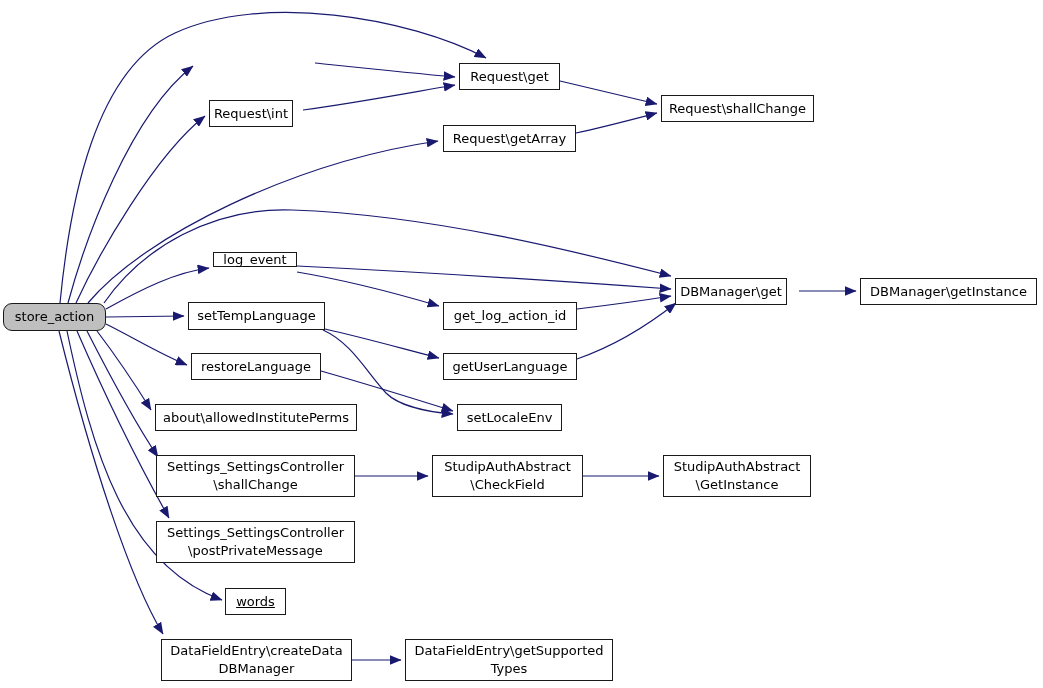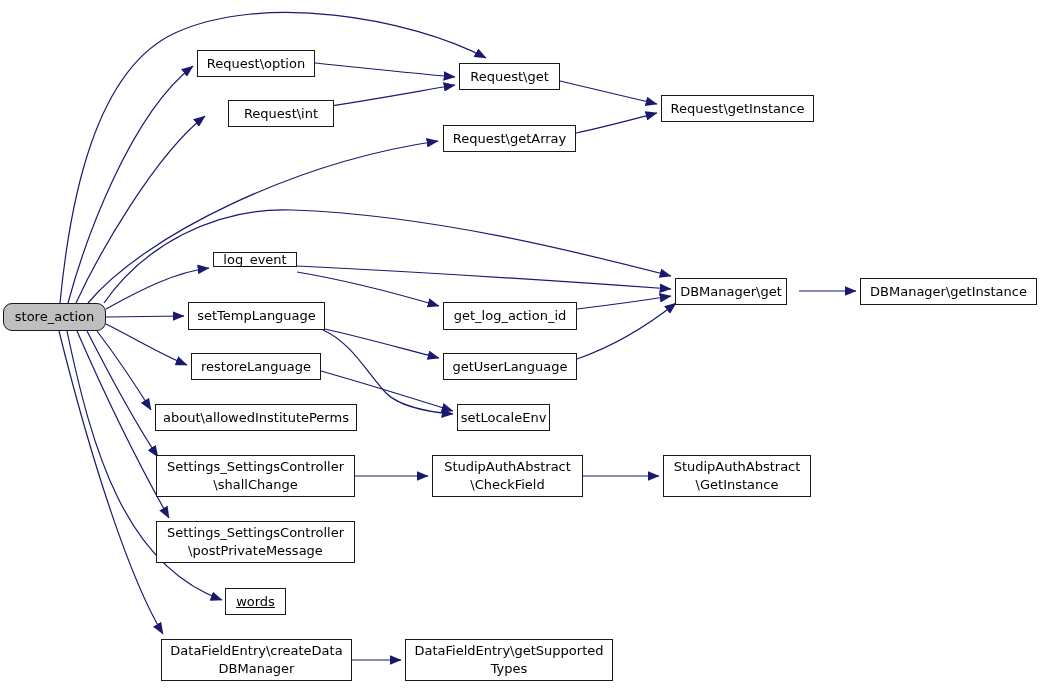--- a/index.html
+++ b/index.html
@@ -75,32 +75,31 @@
     <path class="edge" marker-end="url(#arrow)" d="M 323,330 C 352,343 367,373 386,393 C 399,406 428,412 453,414"></path>
     <path class="edge" marker-end="url(#arrow)" d="M 321,371 C 370,385 415,399 453,411"></path>
     <path class="edge" marker-end="url(#arrow)" d="M 577,359 C 620,344 652,322 676,303"></path>
     <path class="edge" marker-end="url(#arrow)" d="M 799,291 L 856,291"></path>
     <path class="edge" marker-end="url(#arrow)" d="M 355,476 L 428,476"></path>
     <path class="edge" marker-end="url(#arrow)" d="M 583,476 L 659,476"></path>
     <path class="edge" marker-end="url(#arrow)" d="M 352,660 L 401,660"></path>
   </svg>
 
   <div class="node root" style="left:3px; top:303px; width:103px; height:28px;border-radius:9px;"><span>store_action</span></div>
-  <div class="node" style="left:197px; top:50px; width:118px; height:27px;"><span>Request\option</span></div>
-  <div class="node" style="left:209px; top:100px; width:106px; height:27px;margin-left:19px;"><span>Request\int</span></div>
+  <div class="node" style="left:209px; top:100px; width:84px; height:27px;"><span>Request\int</span></div>
   <div class="node" style="left:459px; top:63px; width:101px; height:27px;"><span>Request\get</span></div>
   <div class="node" style="left:443px; top:125px; width:133px; height:27px;"><span>Request\getArray</span></div>
-  <div class="node" style="left:661px; top:95px; width:153px; height:27px;"><span>Request\getInstance</span></div>
+  <div class="node" style="left:661px; top:95px; width:153px; height:27px;"><span>Request\shallChange</span></div>
   <div class="node" style="left:213px; top:252px; width:84px; height:15px;"><span>log_event</span></div>
   <div class="node" style="left:188px; top:302px; width:137px; height:28px;justify-content:center;"><span>setTempLanguage</span></div>
   <div class="node" style="left:155px; top:404px; width:202px; height:27px;"><span>about\allowedInstitutePerms</span></div>
   <div class="node" style="left:191px; top:353px; width:130px; height:27px;"><span>restoreLanguage</span></div>
   <div class="node" style="left:443px; top:302px; width:134px; height:28px;"><span>get_log_action_id</span></div>
   <div class="node" style="left:443px; top:353px; width:134px; height:27px;"><span>getUserLanguage</span></div>
-  <div class="node" style="left:457px; top:404px; width:93px; height:27px;text-align:right;"><span>setLocaleEnv</span></div>
+  <div class="node" style="left:457px; top:404px; width:105px; height:27px;text-align:right;"><span>setLocaleEnv</span></div>
   <div class="node" style="left:675px; top:278px; width:112px; height:27px;"><span>DBManager\get</span></div>
   <div class="node" style="left:860px; top:278px; width:177px; height:27px;"><span>DBManager\getInstance</span></div>
   <div class="node" style="left:156px; top:455px; width:199px; height:42px;"><span>Settings_SettingsController
 \shallChange</span></div>
   <div class="node" style="left:432px; top:455px; width:151px; height:42px;"><span>StudipAuthAbstract
 \CheckField</span></div>
   <div class="node" style="left:663px; top:455px; width:148px; height:42px;"><span>StudipAuthAbstract
 \GetInstance</span></div>
   <div class="node" style="left:156px; top:521px; width:199px; height:42px;"><span>Settings_SettingsController
 \postPrivateMessage</span></div>

